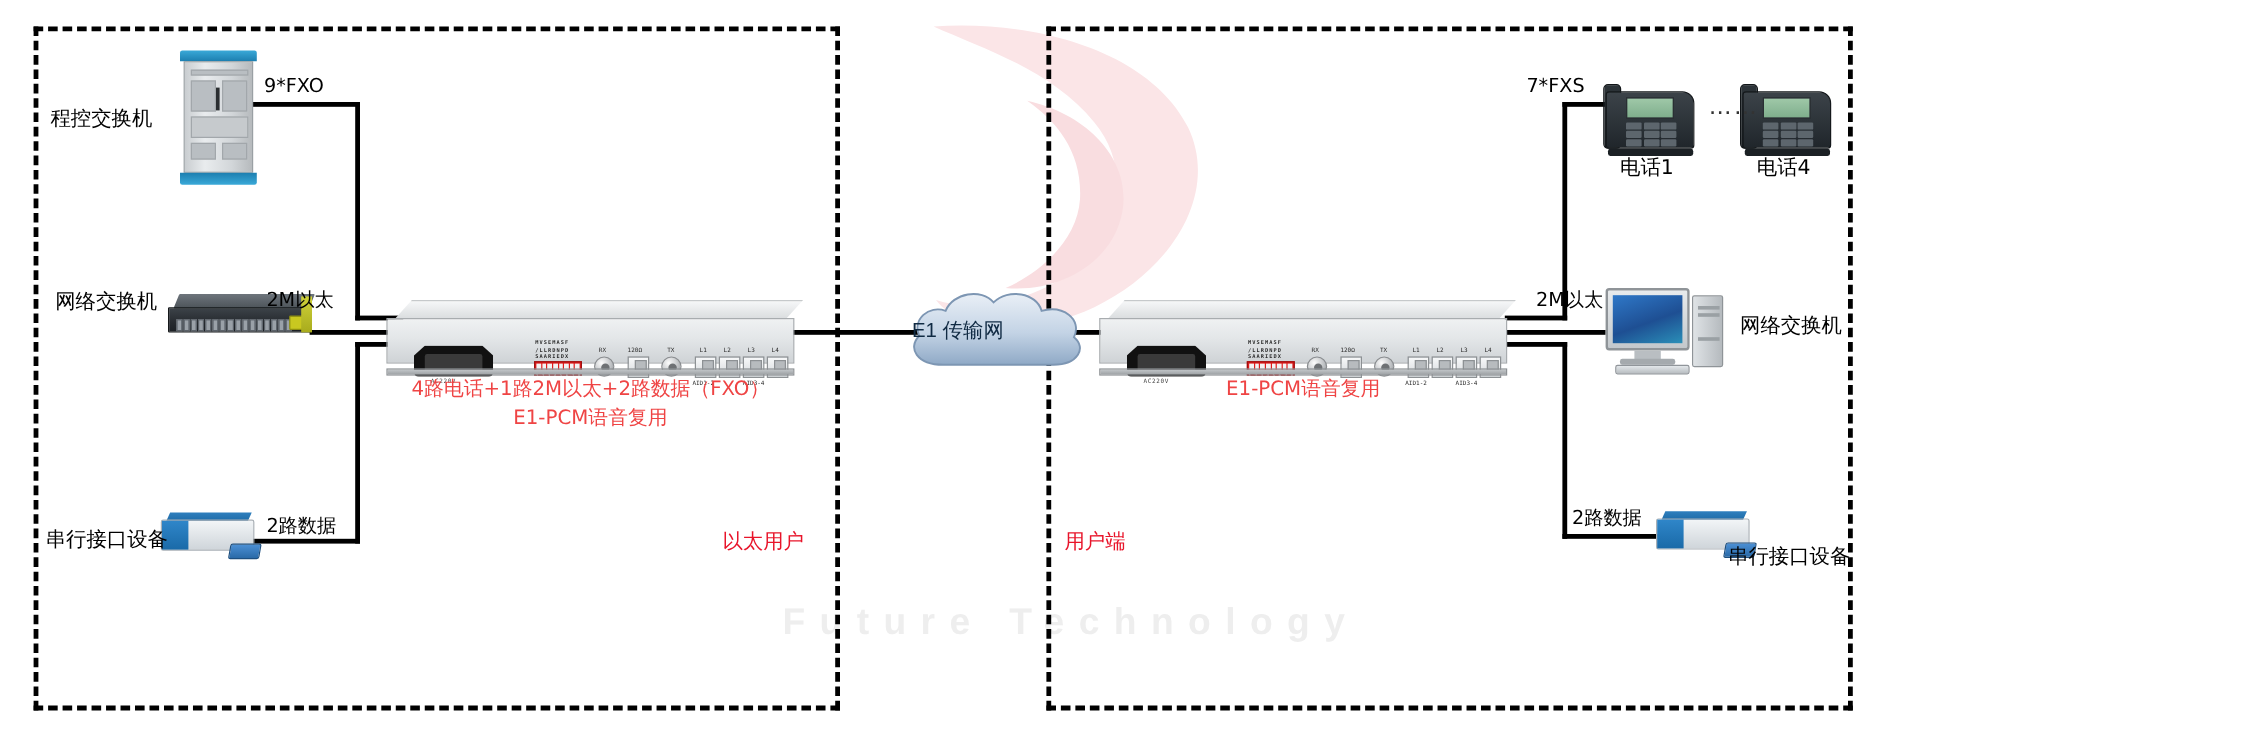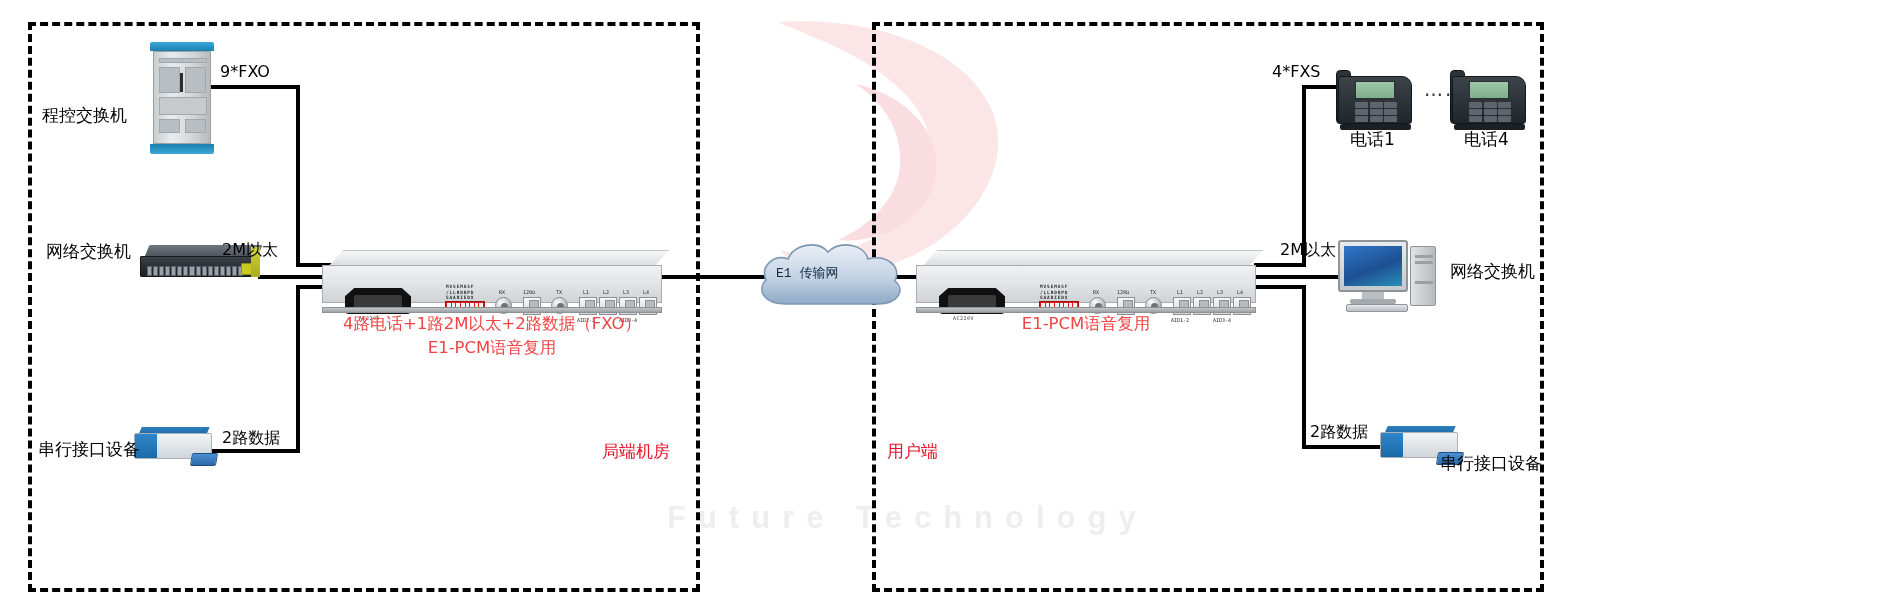--- a/index.html
+++ b/index.html
@@ -22,21 +22,21 @@
     position: absolute; left: 648px; top: 400px;
     font-size: 86px; letter-spacing: 16px;
     color: #eeeeee; font-weight: bold;
     font-family: "DejaVu Sans", sans-serif;
     white-space: nowrap; z-index: 1; pointer-events: none;
   }
   .wm-en {
     position: absolute; left: 652px; top: 500px;
     font-size: 31px; letter-spacing: 12px;
     color: #eeeeee; font-weight: bold;
-    white-space: nowrap; z-index: 1; pointer-events: none; margin-left: 15px;
+    white-space: nowrap; z-index: 1; pointer-events: none;
   }
 
   
   .site-box {
     position: absolute;
     border: 4px dashed #000;
     z-index: 2;
   }
   #site-left  { left: 28px;  top: 22px; width: 672px; height: 570px; }
   #site-right { left: 872px; top: 22px; width: 672px; height: 570px; }
@@ -233,58 +233,58 @@
   }
   .pc-kb {
     position:absolute; left:8px; top:64px; width:62px; height:8px;
     background:linear-gradient(#e3e7ea,#b9bec2);
     border:1px solid #90959a; border-radius:2px;
   }
 
   
   .cloud { position:absolute; z-index:5; }
   .cloud-txt {
-    position:absolute; z-index:7; font-size:13px; color:#102a43;
-    font-family:Liberation Mono, monospace; white-space:nowrap;margin-left:16px;
+    position:absolute; z-index:7; font-size:17px; color:#102a43;
+    font-family:Liberation Sans, sans-serif; white-space:nowrap;
   }
   .dots {
     position:absolute; z-index:6; font-size:19px; letter-spacing:2px;
     color:#333; font-family:"DejaVu Sans", sans-serif;
   }
 </style>
 </head>
 <body>
 
 <div id="stage">
 
   <svg class="wm-logo" viewBox="0 0 420 300">
     <path d="M118 12 C 210 6, 300 36, 330 96 C 356 150, 318 214, 252 246 C 196 272, 140 266, 120 240 C 150 250, 202 242, 236 214 C 276 180, 282 128, 252 92 C 216 48, 158 30, 118 12 Z" fill="#fbe5e7"></path>
     <path d="M196 74 C 250 86, 286 128, 274 172 C 264 210, 222 234, 178 230 C 210 216, 238 188, 240 156 C 242 118, 222 92, 196 74 Z" fill="#f9dde0"></path>
   </svg>
   <div class="wm-en">Future Technology</div>
 
   <div class="site-box" id="site-left"></div>
   <div class="site-box" id="site-right"></div>
-  <div class="site-tag" id="tag-left">局端机房</div>
+  <div class="site-tag" id="tag-left">以太用户</div>
   <div class="site-tag" id="tag-right">用户端</div>
 
   <div class="pbx" style="left:150px; top:42px; width:64px; height:112px;">
     <div class="pbx-top"></div>
     <div class="pbx-body">
       <div class="pbx-slot" style="left:5px;  top:6px;  width:48px; height:5px;"></div>
       <div class="pbx-slot" style="left:5px;  top:15px; width:21px; height:26px;"></div>
       <div class="pbx-slot" style="left:31px; top:15px; width:21px; height:26px;"></div>
       <div class="pbx-slot" style="left:5px;  top:45px; width:48px; height:18px; background:#c6cacd;"></div>
       <div class="pbx-slot" style="left:5px;  top:67px; width:21px; height:14px;"></div>
       <div class="pbx-slot" style="left:31px; top:67px; width:21px; height:14px;"></div>
       <div style="position:absolute;left:26px;top:21px;width:3px;height:19px;background:#2a2e31;"></div>
     </div>
     <div class="pbx-bot"></div>
   </div>
-  <div class="name-lbl" style="left:42px; top:104px;">程控交换机</div>
+  <div class="name-lbl" style="left:42px; top:87px;">程控交换机</div>
 
   <div class="ln" style="left:206px; top:85px; width:94px; height:4px;"></div>
   <div class="ln" style="left:296px; top:85px; width:4px; height:182px;"></div>
   <div class="ln" style="left:296px; top:263px; width:40px; height:4px;"></div>
   <div class="lbl" style="left:220px; top:62px;">9*FXO</div>
 
   <div class="nswitch" style="left:140px; top:245px; width:120px; height:36px;">
     <div class="ns-top"></div>
     <div class="ns-face">
       <div class="ns-ports">
@@ -453,21 +453,21 @@
     </div>
     <div class="mux-base"></div>
   </div>
   <div class="mux-cap" style="left:916px; top:312px; width:340px;">
     <div>E1-PCM语音复用</div>
   </div>
 
   <div class="ln" style="left:1254px; top:263px; width:52px; height:4px;"></div>
   <div class="ln" style="left:1302px; top:85px; width:4px; height:182px;"></div>
   <div class="ln" style="left:1302px; top:85px; width:62px; height:4px;"></div>
-  <div class="lbl" style="left:1272px; top:62px;">4*FXS</div>
+  <div class="lbl" style="left:1272px; top:62px;">7*FXS</div>
 
   <div class="phone" style="left:1338px; top:64px; width:74px; height:62px;">
     <div class="ph-handset"></div>
     <div class="ph-body">
       <div class="ph-screen"></div>
       <div class="ph-keys">
           <i></i>
           <i></i>
           <i></i>
           <i></i>

